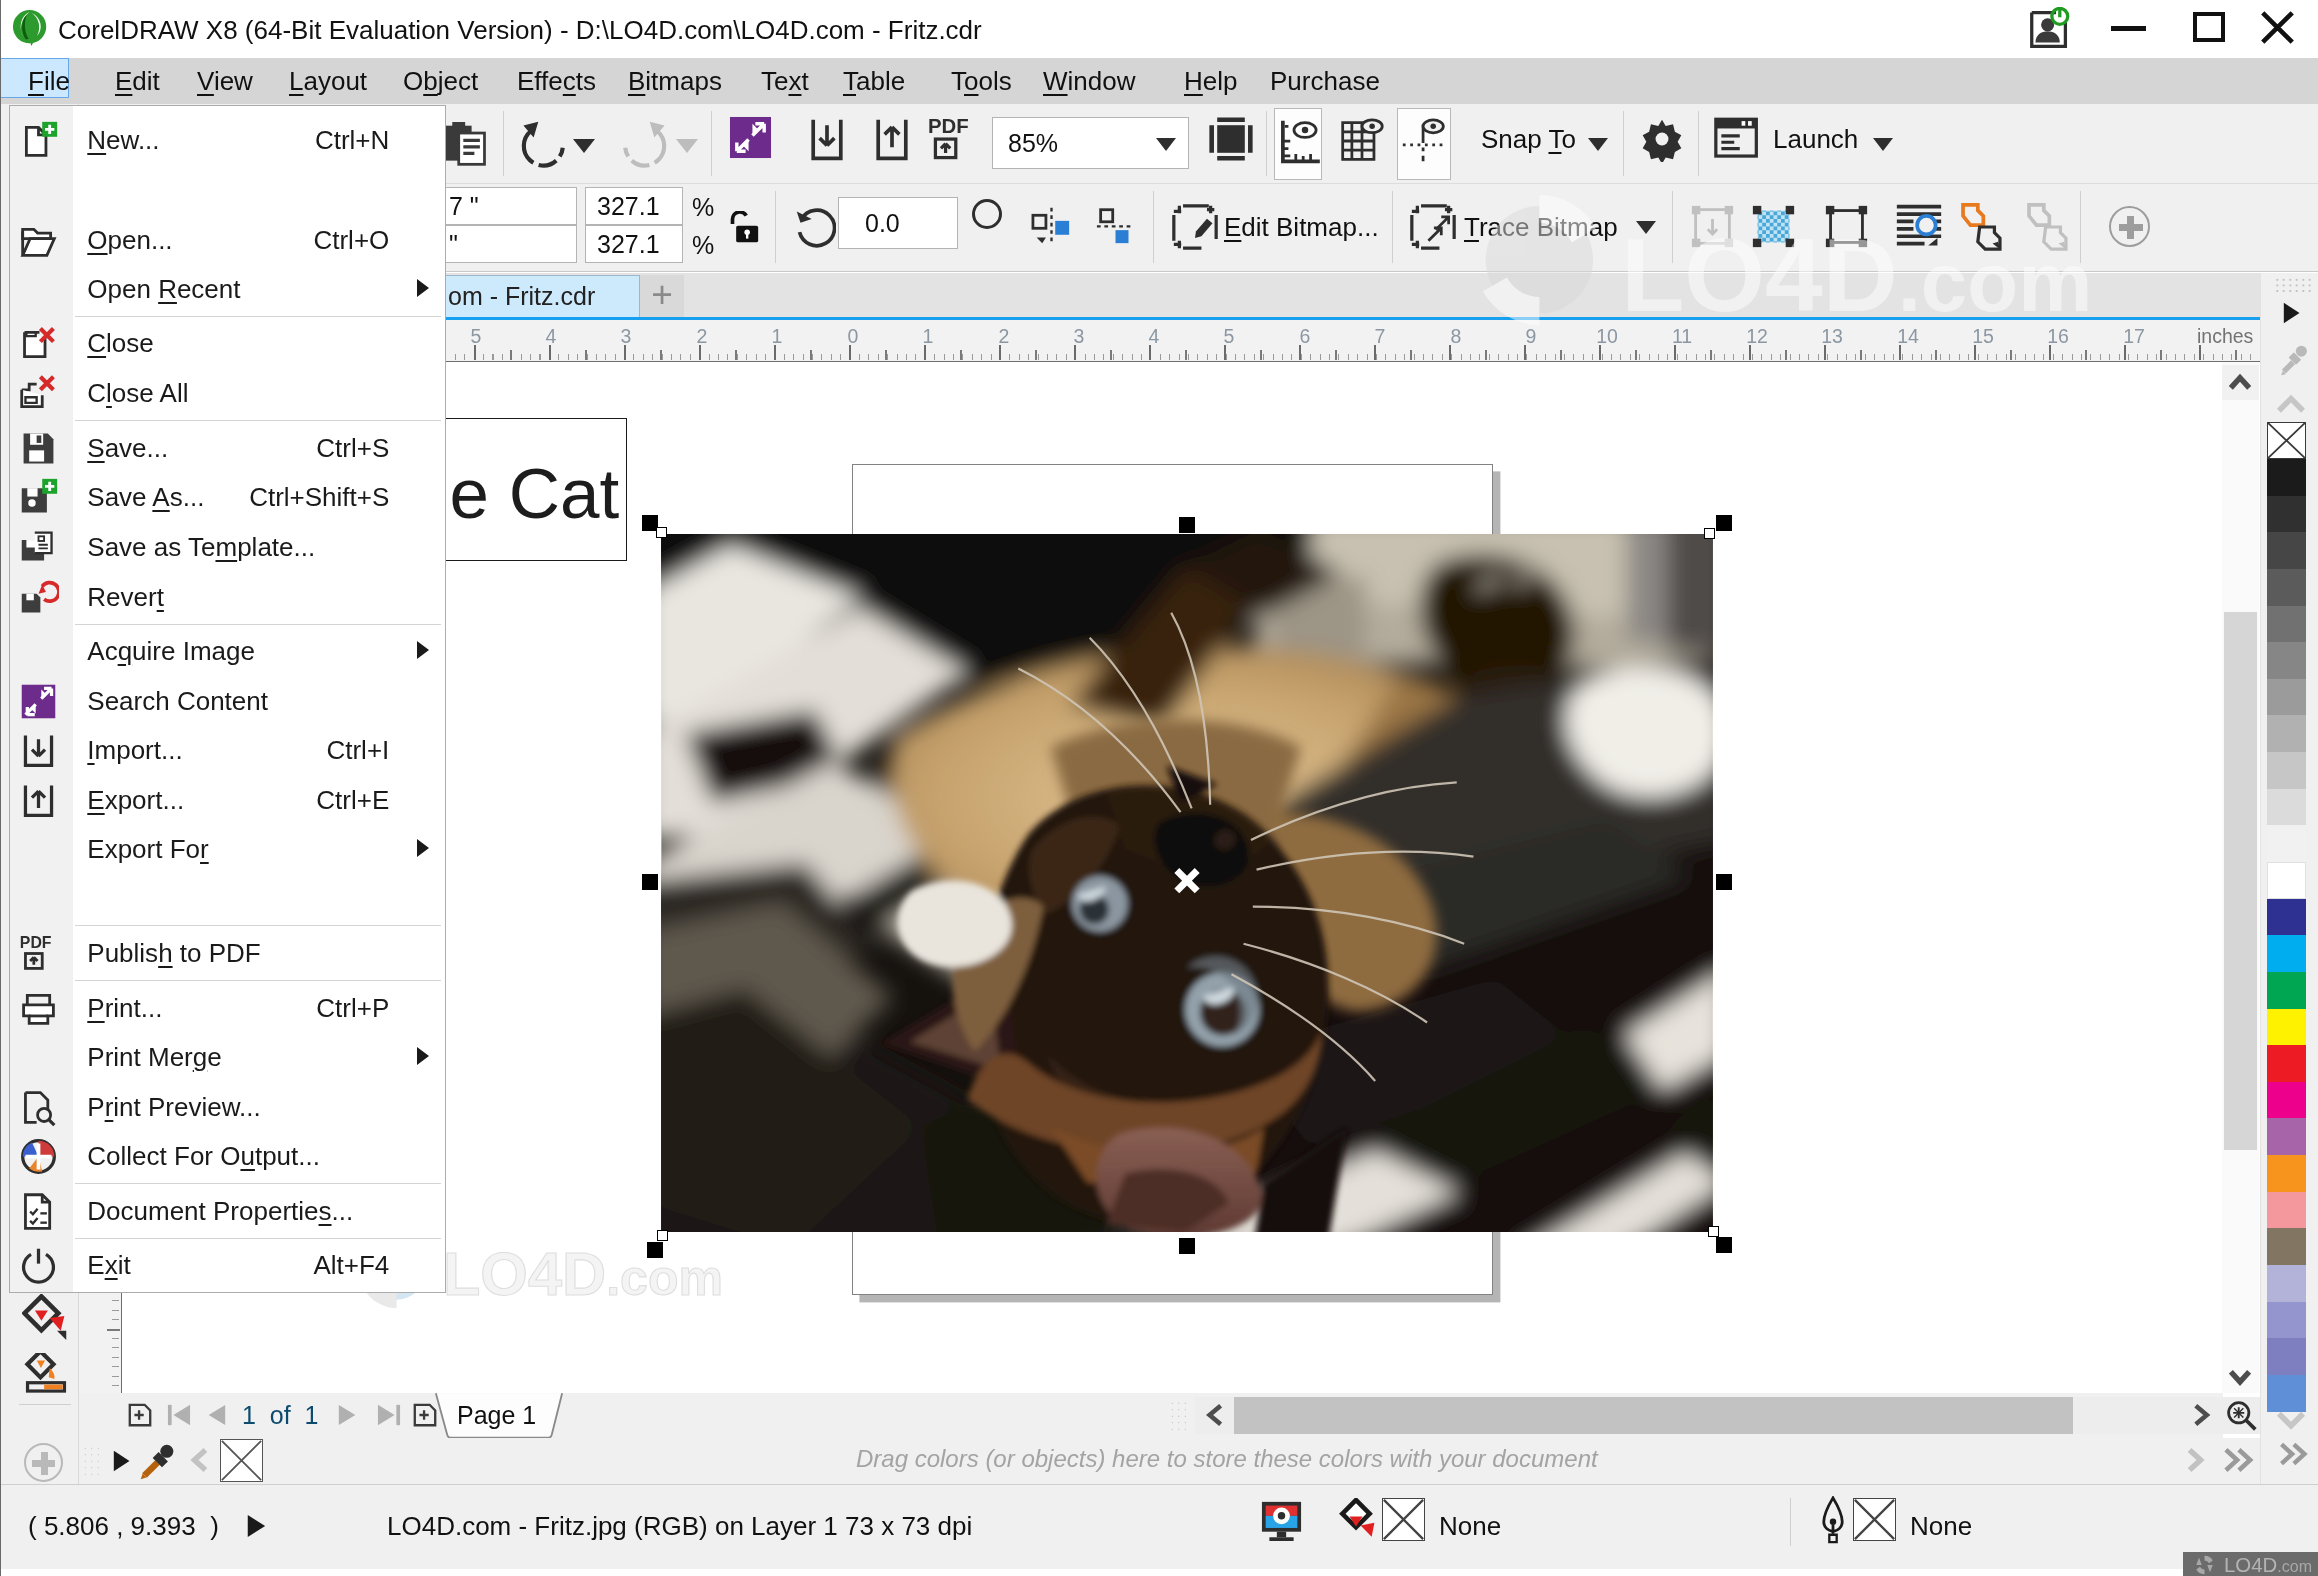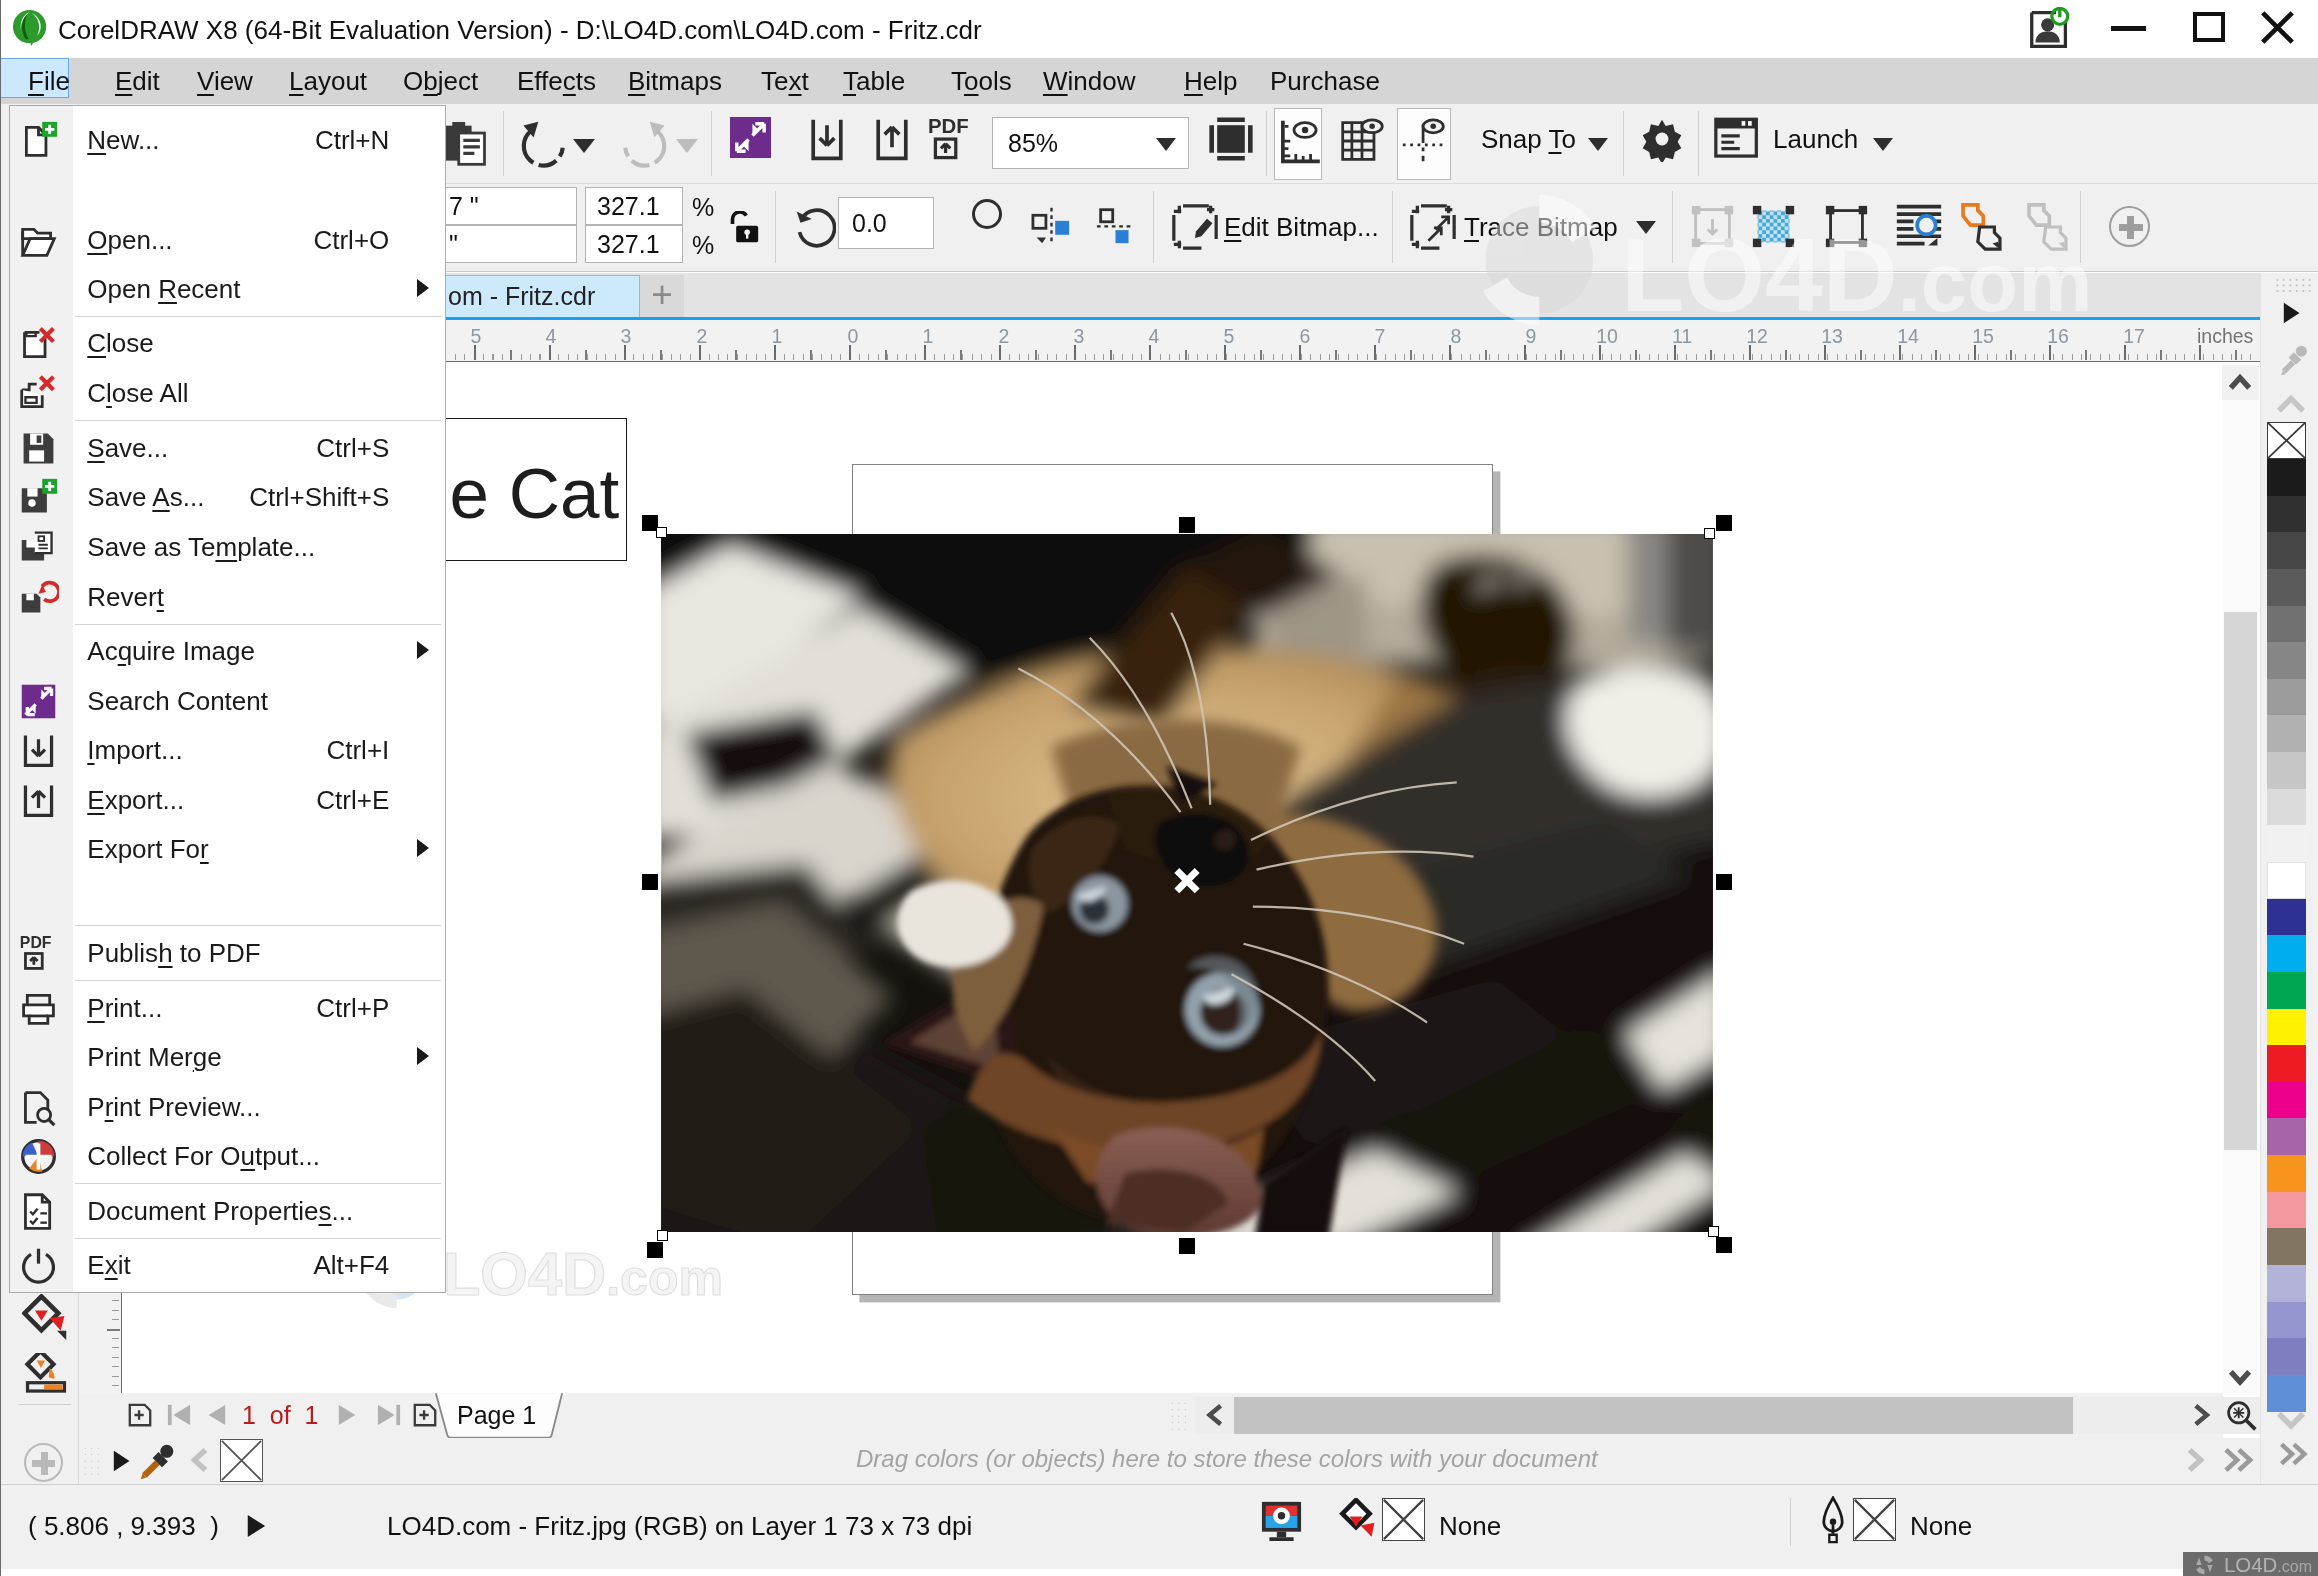--- a/index.html
+++ b/index.html
@@ -213,21 +213,21 @@
       <path d="M6 14V9a8 8 0 0 1 15-4" fill="none" stroke="#111" stroke-width="4"></path>
       <rect x="10" y="16" width="24" height="18" fill="#111" rx="2"></rect>
       <circle cx="22" cy="23" r="3" fill="#fff"></circle>
       <rect x="20.7" y="24" width="2.6" height="6" fill="#fff"></rect>
     </svg>
   <div class="tsep" style="left:775px;top:7.4px;height:72px"></div>
   <svg class="ab" style="left:793px;top:22px" width="43" height="43" viewBox="0 0 46 46">
       <path d="M9 14a19 19 0 1 1-2 14" fill="none" stroke="#2e2e2e" stroke-width="4"></path>
       <path d="M4 6l4 12 12-4z" fill="#2e2e2e"></path>
     </svg>
-  <div class="field" style="left:838px;top:13px;width:96px;height:52px;line-height:50px;padding-left:13px">0.0</div>
+  <div class="field" style="left:838px;top:13px;width:120px;height:52px;line-height:50px;padding-left:26px">0.0</div>
   <div class="ab" style="left:972px;top:15px;width:30px;height:30px;border:3.7px solid #2e2e2e;border-radius:50%"></div>
   <svg class="ab" style="left:1031px;top:22px" width="41" height="39" viewBox="0 0 44 42">
       <path d="M22 2v40" stroke="#2e2e2e" stroke-width="2.5" stroke-dasharray="4 4"></path>
       <rect x="2" y="10" width="14" height="14" fill="none" stroke="#2e2e2e" stroke-width="3"></rect>
       <rect x="26" y="16" width="15" height="15" fill="#2a7fd4"></rect>
       <path d="M6 34h10l-4 6z" fill="#2e2e2e"></path>
     </svg>
   <svg class="ab" style="left:1095px;top:22px" width="41" height="39" viewBox="0 0 44 42">
       <path d="M2 22h40" stroke="#2e2e2e" stroke-width="2.5" stroke-dasharray="4 4"></path>
       <rect x="6" y="4" width="13" height="13" fill="none" stroke="#2e2e2e" stroke-width="3"></rect>
@@ -509,21 +509,21 @@
       <path d="M3 3h16l6 6v16H3z" fill="none" stroke="#3a3a3a" stroke-width="2.5"></path>
       <path d="M13 9v10M8 14h10" stroke="#3a3a3a" stroke-width="2.5"></path>
     </svg>
   <svg class="ab" style="left:87px;top:10.2px" width="26" height="24" viewBox="0 0 28 26">
       <path d="M4 2v22" stroke="#b0b0b0" stroke-width="4"></path>
       <path d="M26 2v22L8 13z" fill="#b0b0b0"></path>
     </svg>
   <svg class="ab" style="left:126px;top:10.2px" width="22" height="24" viewBox="0 0 24 26">
       <path d="M22 2v22L4 13z" fill="#b0b0b0"></path>
     </svg>
-  <div class="ab" style="left:163px;top:8.3px;font-size:25px;color:#b91c1c">1&nbsp; of&nbsp; 1</div>
+  <div class="ab" style="left:163px;top:8.3px;font-size:25px;color:#0c4a6e">1&nbsp; of&nbsp; 1</div>
   <svg class="ab" style="left:258px;top:10.2px" width="22" height="24" viewBox="0 0 24 26">
       <path d="M2 2v22L20 13z" fill="#b0b0b0"></path>
     </svg>
   <svg class="ab" style="left:297px;top:10.2px" width="26" height="24" viewBox="0 0 28 26">
       <path d="M24 2v22" stroke="#b0b0b0" stroke-width="4"></path>
       <path d="M2 2v22L20 13z" fill="#b0b0b0"></path>
     </svg>
   <svg class="ab" style="left:333px;top:9.3px" width="26" height="26" viewBox="0 0 28 28">
       <path d="M3 3h16l6 6v16H3z" fill="none" stroke="#3a3a3a" stroke-width="2.5"></path>
       <path d="M13 9v10M8 14h10" stroke="#3a3a3a" stroke-width="2.5"></path>

